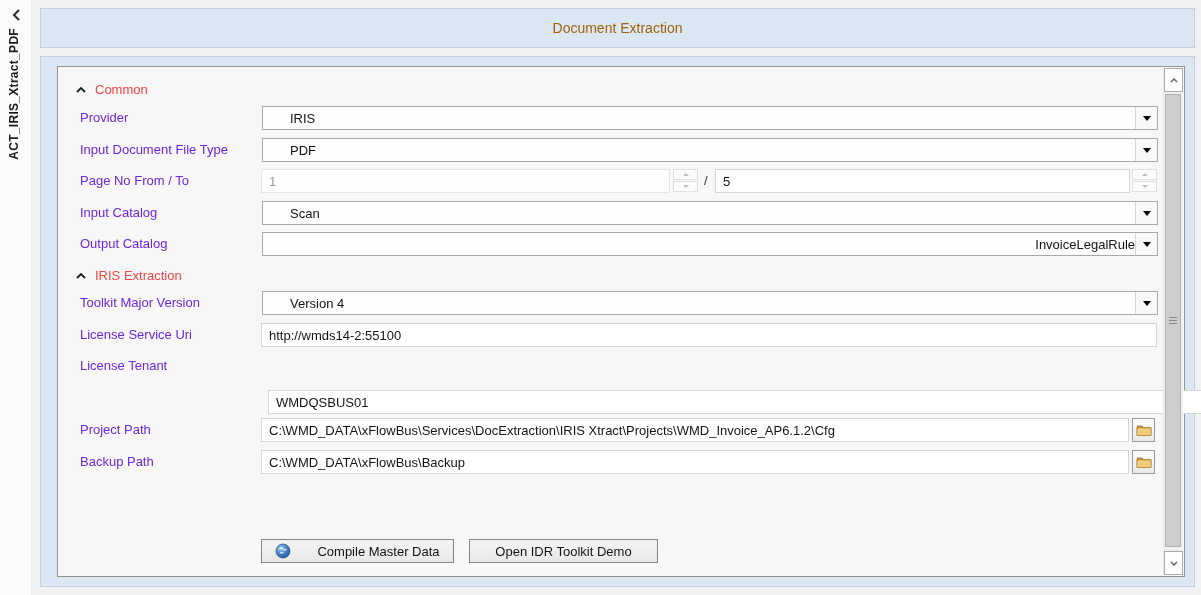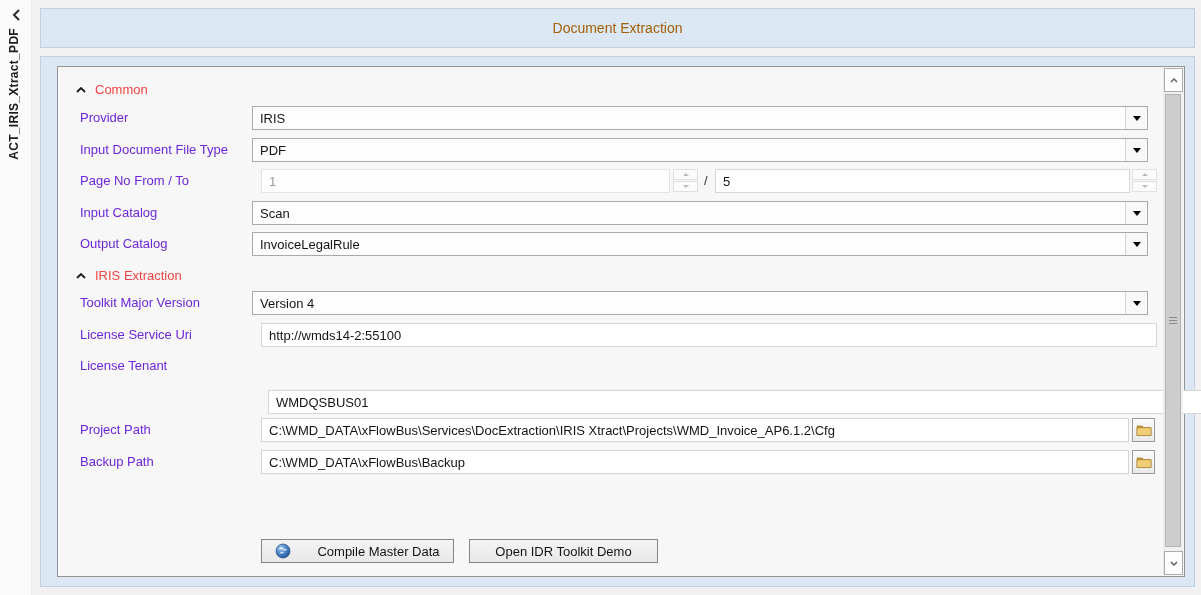--- a/index.html
+++ b/index.html
@@ -53,23 +53,23 @@
   .sect{position:absolute;left:0;width:100%;height:18px;}
   .sect .caret{
     position:absolute;left:17px;top:3px;width:12px;height:12px;cursor:pointer;
     display:flex;align-items:center;justify-content:center;
   }
   .sect .sect-lbl{
     position:absolute;left:37px;top:0;font-size:13px;color:#ef4444;line-height:18px;
   }
   
   .combo{
-    position:absolute;left:194px;top:0;width:896px;height:24px;
+    position:absolute;left:204px;top:0;width:896px;height:24px;
     background:#fdfdfd;border:1px solid #a9a9a9;box-sizing:border-box;
-    cursor:default;display:flex;align-items:center;
+    cursor:default;display:flex;align-items:center;padding-left:20px;
   }
   .combo .cval{
     flex:1;font-size:13px;color:#141414;padding-left:7px;white-space:nowrap;overflow:hidden;
   }
   .combo .cbtn{
     width:21px;height:100%;border-left:1px solid #d6d6d6;background:#f8f8f8;
     display:flex;align-items:center;justify-content:center;cursor:pointer;
   }
   .tri-down{width:0;height:0;border-left:4px solid transparent;border-right:4px solid transparent;border-top:5px solid #000;}
   
@@ -198,21 +198,21 @@
     <div class="row" style="top:134px;border-radius:12px;">
       <span class="lbl">Input Catalog</span>
       <div class="combo">
         <span class="cval">Scan</span>
         <span class="cbtn">
             <span class="tri-down"></span>
           </span>
       </div>
     </div>
 
-    <div class="row" style="top:165px;">
+    <div class="row" style="top:165px;text-align:right;">
       <span class="lbl">Output Catalog</span>
       <div class="combo">
         <span class="cval">InvoiceLegalRule</span>
         <span class="cbtn">
             <span class="tri-down"></span>
           </span>
       </div>
     </div>
 
     <div class="sect" style="top:200px;">

